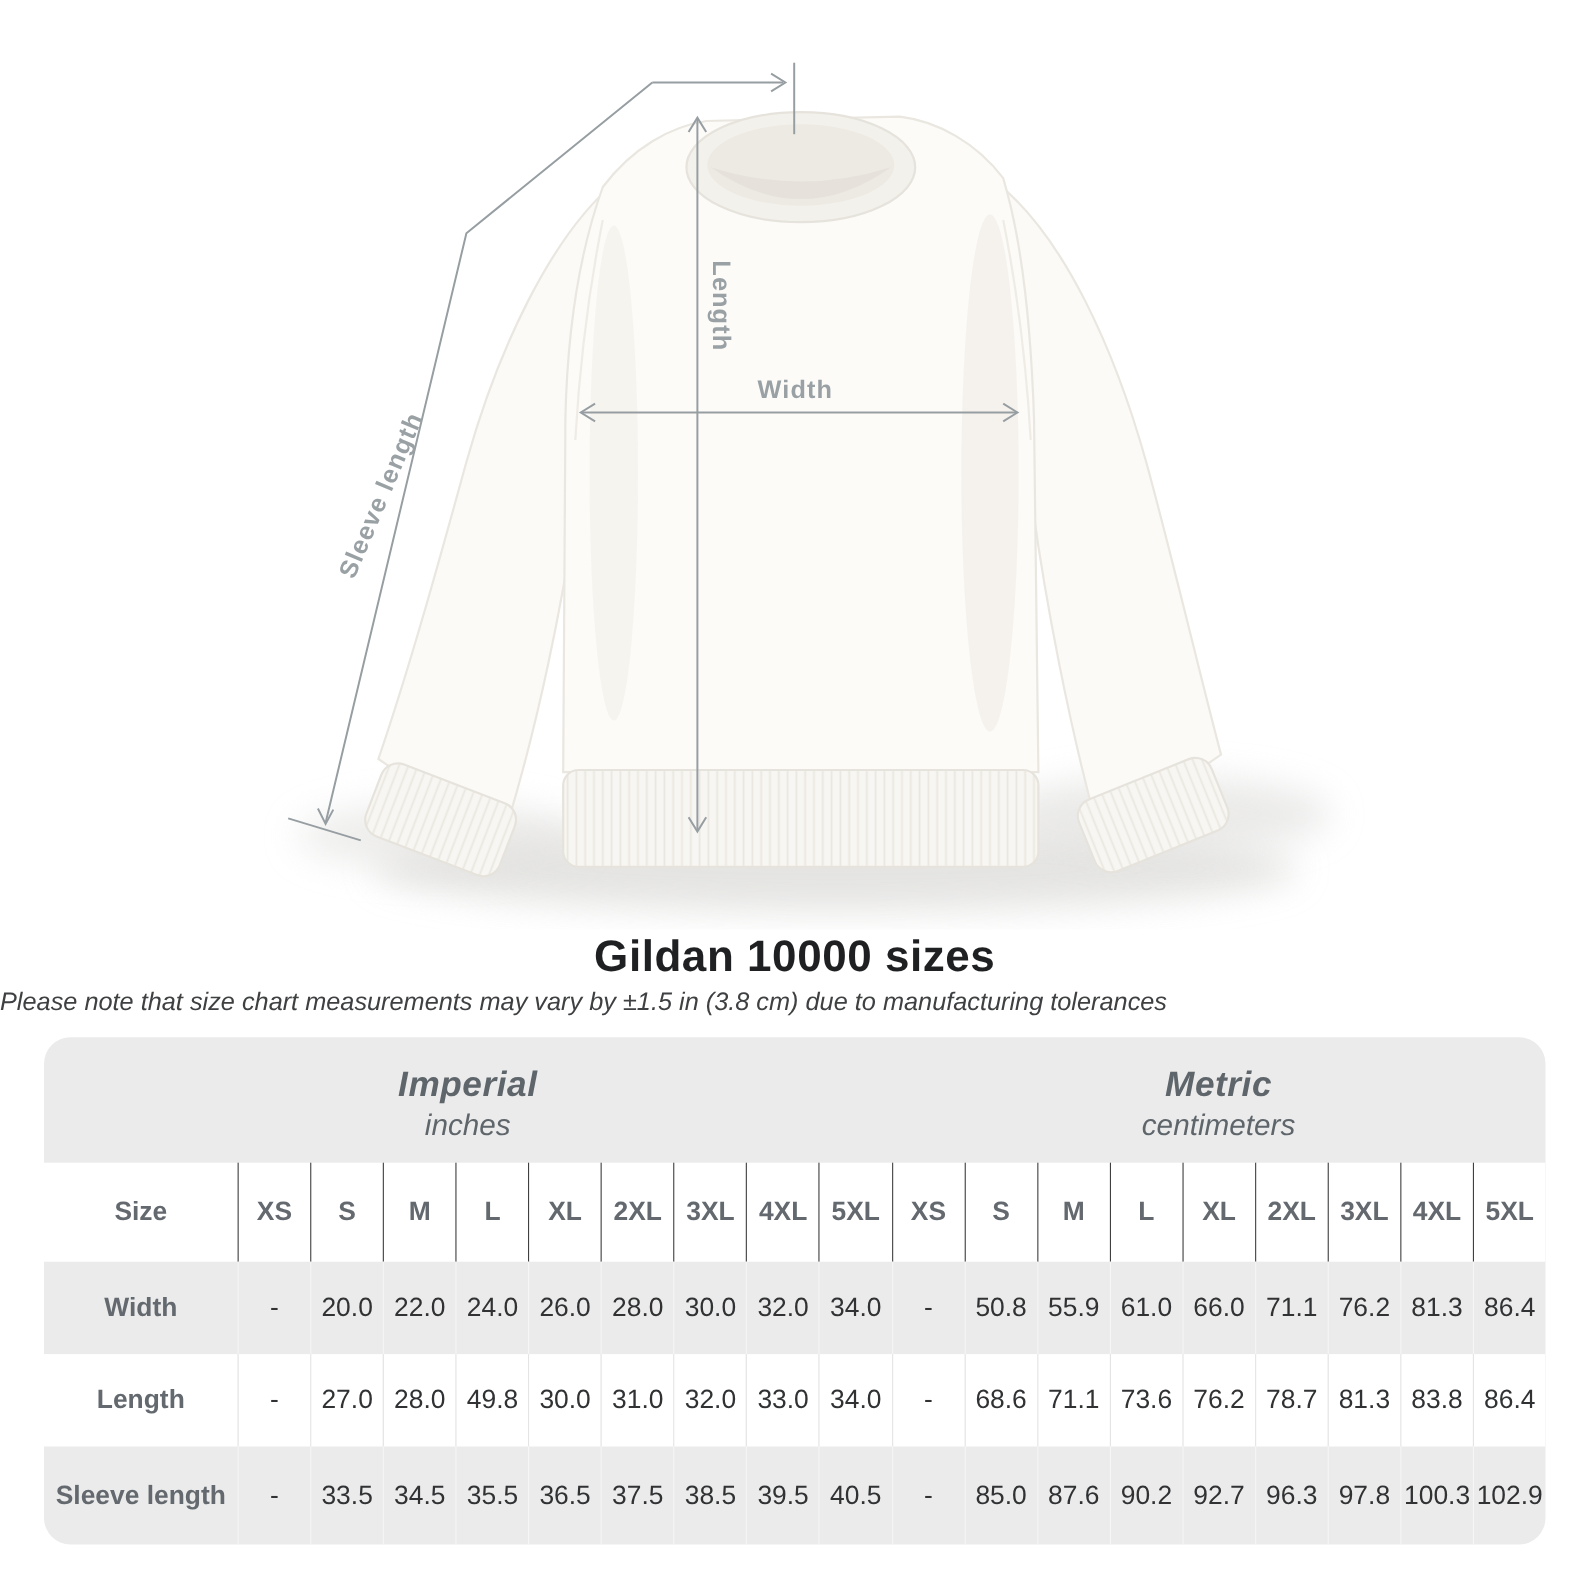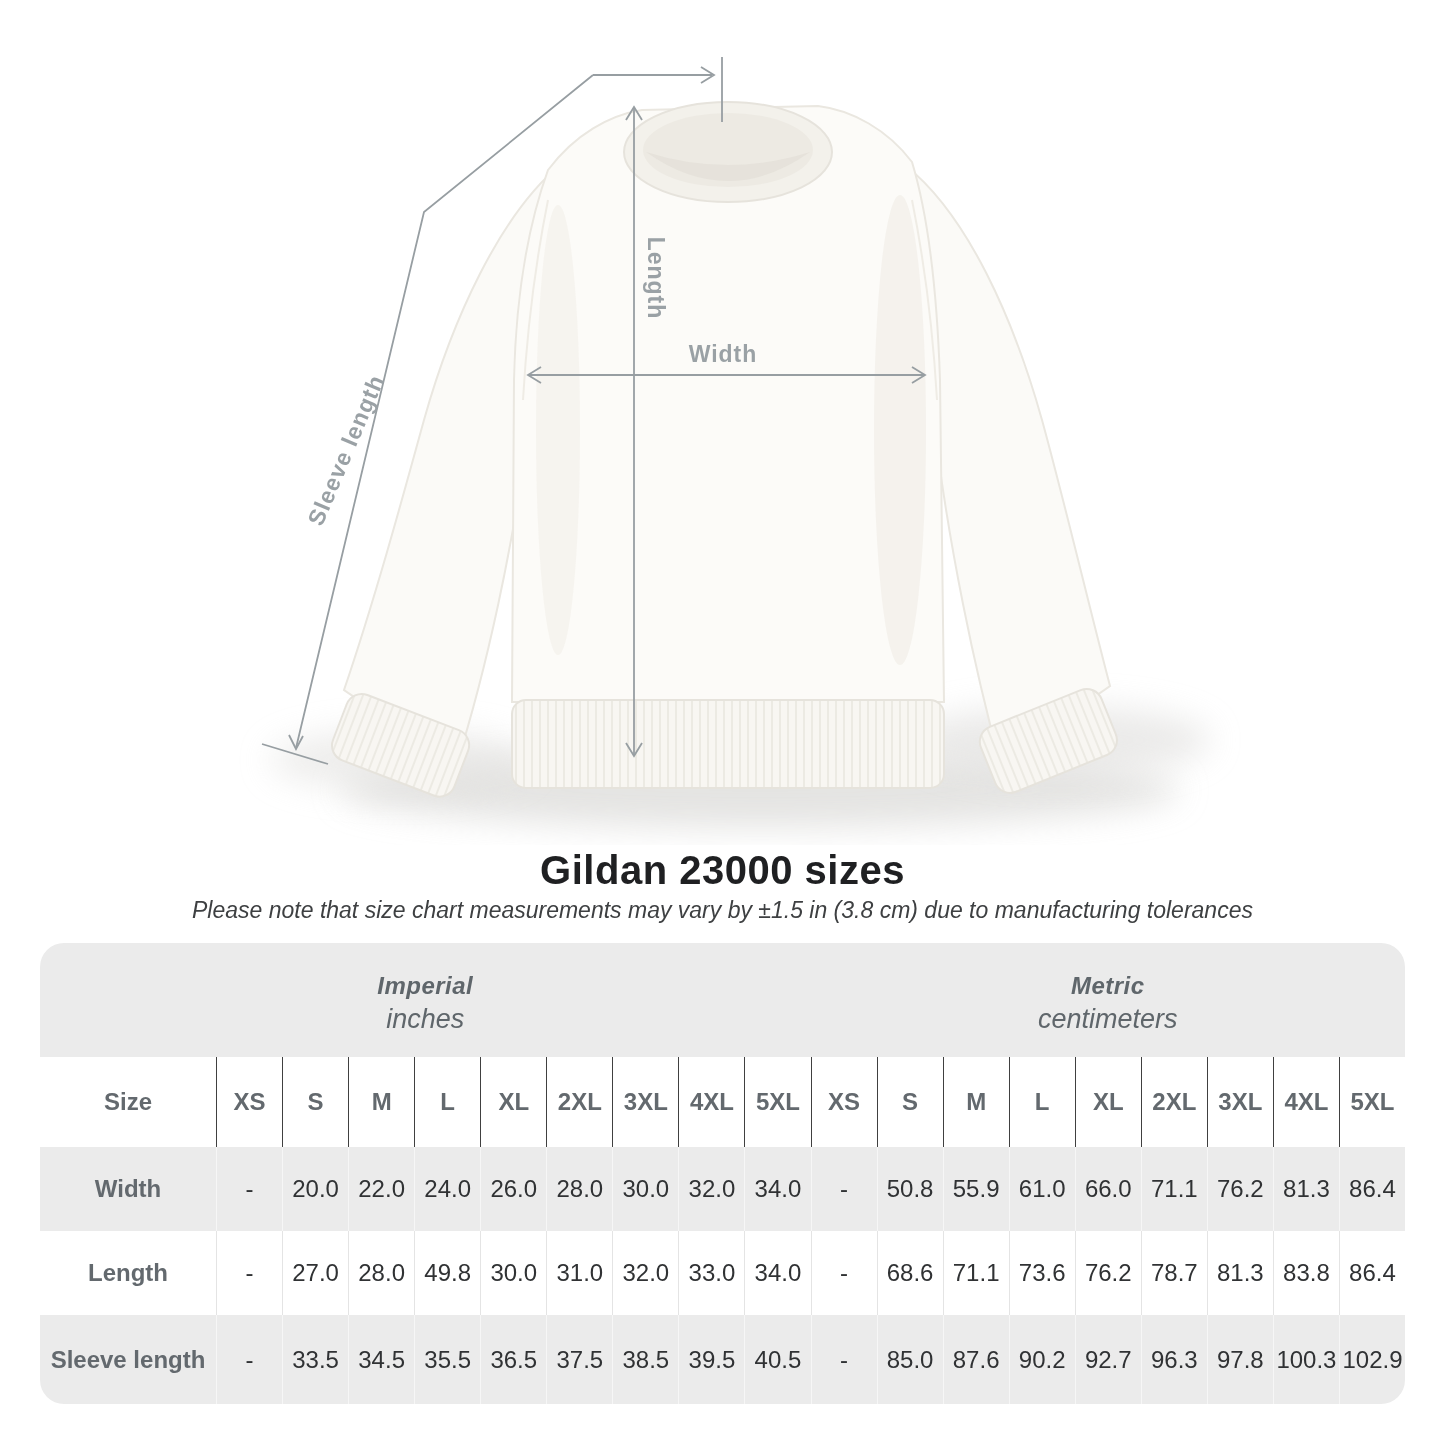--- a/index.html
+++ b/index.html
@@ -8,33 +8,33 @@
 
   
   .diagram{position:absolute;left:0;top:0;}
   .meas{stroke:#979ea2;stroke-width:1.8;fill:none;}
   text.dlabel{fill:#9aa1a5;font-size:23px;font-weight:bold;letter-spacing:1px;
               font-family:"Liberation Sans","DejaVu Sans",sans-serif;}
 
   
   .title{position:absolute;left:0;top:848px;width:1445px;text-align:center;
          font-size:40px;font-weight:bold;color:#1f2022;letter-spacing:.5px;}
-  .subtitle{position:absolute;left:0;top:897px;width:1445px;text-align:center;
+  .subtitle{position:absolute;left:0;top:897px;width:1445px;text-align:left;
             font-size:23px;font-style:italic;color:#3e4042;}
 
   
   .size-table{position:absolute;left:40px;top:943px;width:1365px;height:461px;
               background:#ebebeb;border-radius:24px;overflow:hidden;
               display:grid;grid-template-columns:176px repeat(18,1fr);
               grid-template-rows:114px 90px 84px 84px 89px;}
   .unit{grid-row:1;display:flex;flex-direction:column;align-items:center;justify-content:center;
         gap:4px;padding-top:6px;}
   .unit-imperial{grid-column:1 / span 10;}
   .unit-metric{grid-column:11 / span 9;}
-  .unit-label{font-size:24px;font-weight:bold;font-style:italic;color:#5f666b;letter-spacing:.5px;}
+  .unit-label{font-size:32px;font-weight:bold;font-style:italic;color:#5f666b;letter-spacing:.5px;}
   .unit-sub{font-size:27px;font-style:italic;color:#5f666b;}
 
   .c{display:flex;align-items:center;justify-content:center;font-size:24px;color:#303234;}
   .hdr{background:#ffffff;border-left:1px solid #404040;font-weight:bold;color:#63696e;}
   .hdr.first{border-left:none;}
   .w{background:#ffffff;border-left:1px solid #e4e4e4;}
   .w.first{border-left:none;}
   .g{background:transparent;border-left:1px solid #f6f6f6;}
   .g.first{border-left:none;}
   .lab{font-weight:bold;color:#63696e;}
@@ -111,21 +111,21 @@
       <line class="meas" x1="529" y1="375" x2="924" y2="375"></line>
       <path class="meas" d="M 541 367 L 528 375 L 541 383"></path>
       <path class="meas" d="M 912 367 L 925 375 L 912 383"></path>
 
       <text class="dlabel" x="723" y="362" text-anchor="middle">Width</text>
       <text class="dlabel" x="656" y="286" text-anchor="middle" transform="rotate(90 656 278)">Length</text>
       <text class="dlabel" x="346" y="458" text-anchor="middle" transform="rotate(-67 346 450)">Sleeve length</text>
     </g>
   </svg>
 
-  <div class="title">Gildan 23000 sizes</div>
+  <div class="title">Gildan 10000 sizes</div>
   <div class="subtitle">Please note that size chart measurements may vary by ±1.5 in (3.8 cm) due to manufacturing tolerances</div>
 
   <div class="size-table">
 
     <div class="unit unit-imperial">
       <div class="unit-label">Imperial</div>
       <div class="unit-sub">inches</div>
     </div>
     <div class="unit unit-metric">
       <div class="unit-label">Metric</div>

